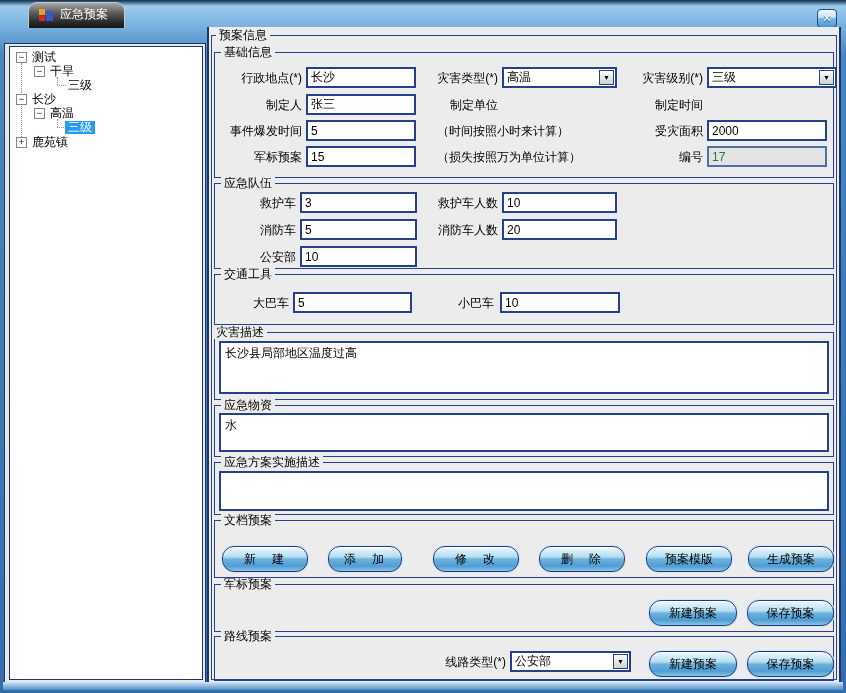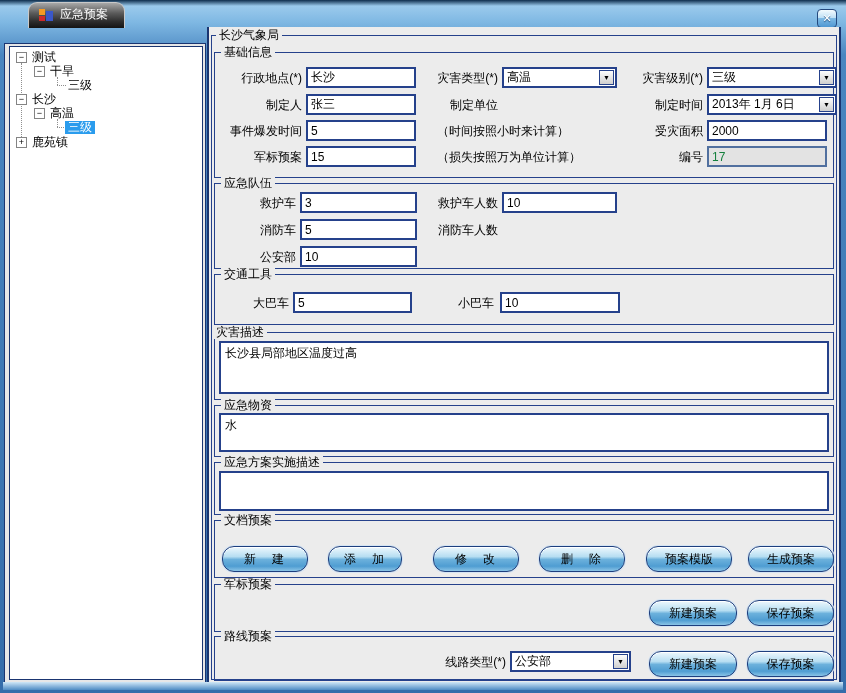--- a/index.html
+++ b/index.html
@@ -91,21 +91,21 @@
   <div class="tnode" style="left:50px;top:107px">高温</div>
 
   <div class="tnode selected" style="left:68px;top:121px">三级</div>
 
   <span class="texp" style="left:16px;top:137px">+</span>
   <div class="tnode" style="left:32px;top:136px">鹿苑镇</div>
 
   <div class="form-panel"></div>
 
   <div class="gbx" style="left:211px;top:35px;width:626px;height:645px"></div>
-  <div class="gbl" style="left:216px;top:29px">长沙气象局</div>
+  <div class="gbl" style="left:216px;top:29px">预案信息</div>
 
   <div class="gbx" style="left:214px;top:52px;width:620px;height:126px"></div>
   <div class="gbl" style="left:221px;top:46px">基础信息</div>
 
   <div class="lbl" style="left:210px;top:71px;width:92px">行政地点(*)</div>
   <input class="tin" style="left: 306px; top: 67px; width: 110px;" value="长沙">
   <div class="lbl" style="left:410px;top:71px;width:88px">灾害类型(*)</div>
   <div class="combo" style="left:502px;top:67px;width:115px">
     <span class="combo-text">高温</span>
     <span class="combo-btn">
@@ -117,26 +117,20 @@
     <span class="combo-text">三级</span>
     <span class="combo-btn">
         <span class="combo-arr">▼</span>
       </span>
   </div>
 
   <div class="lbl" style="left:210px;top:98px;width:92px">制定人</div>
   <input class="tin" style="left: 306px; top: 94px; width: 110px;" value="张三">
   <div class="lbl" style="left:410px;top:98px;width:88px">制定单位</div>
   <div class="lbl" style="left:615px;top:98px;width:88px">制定时间</div>
-  <div class="combo" style="left:707px;top:94px;width:130px">
-    <span class="combo-text">2013年 1月 6日</span>
-    <span class="combo-btn">
-        <span class="combo-arr">▼</span>
-      </span>
-  </div>
 
   <div class="lbl" style="left:205px;top:124px;width:97px">事件爆发时间</div>
   <input class="tin" style="left: 306px; top: 120px; width: 110px;" value="5">
   <div class="hint" style="left:437px;top:124px">（时间按照小时来计算）</div>
   <div class="lbl" style="left:615px;top:124px;width:88px">受灾面积</div>
   <input class="tin" style="left: 707px; top: 120px; width: 120px;" value="2000">
 
   <div class="lbl" style="left:210px;top:150px;width:92px">军标预案</div>
   <input class="tin" style="left: 306px; top: 146px; width: 110px;" value="15">
   <div class="hint" style="left:437px;top:150px">（损失按照万为单位计算）</div>
@@ -147,20 +141,21 @@
   <div class="gbl" style="left:221px;top:177px">应急队伍</div>
 
   <div class="lbl" style="left:210px;top:196px;width:86px">救护车</div>
   <input class="tin" style="left: 300px; top: 192px; width: 117px;" value="3">
   <div class="lbl" style="left:410px;top:196px;width:88px">救护车人数</div>
   <input class="tin" style="left: 502px; top: 192px; width: 115px;" value="10">
 
   <div class="lbl" style="left:210px;top:223px;width:86px">消防车</div>
   <input class="tin" style="left: 300px; top: 219px; width: 117px;" value="5">
   <div class="lbl" style="left:410px;top:223px;width:88px">消防车人数</div>
+  <input class="tin" style="left: 502px; top: 219px; width: 115px;" value="20">
 
   <div class="lbl" style="left:210px;top:250px;width:86px">公安部</div>
   <input class="tin" style="left: 300px; top: 246px; width: 117px;" value="10">
 
   <div class="gbx" style="left:214px;top:274px;width:620px;height:51px"></div>
   <div class="gbl" style="left:221px;top:268px">交通工具</div>
 
   <div class="lbl" style="left:205px;top:296px;width:84px">大巴车</div>
   <input class="tin" style="left: 293px; top: 292px; width: 119px;" value="5">
   <div class="lbl" style="left:410px;top:296px;width:84px">小巴车</div>

